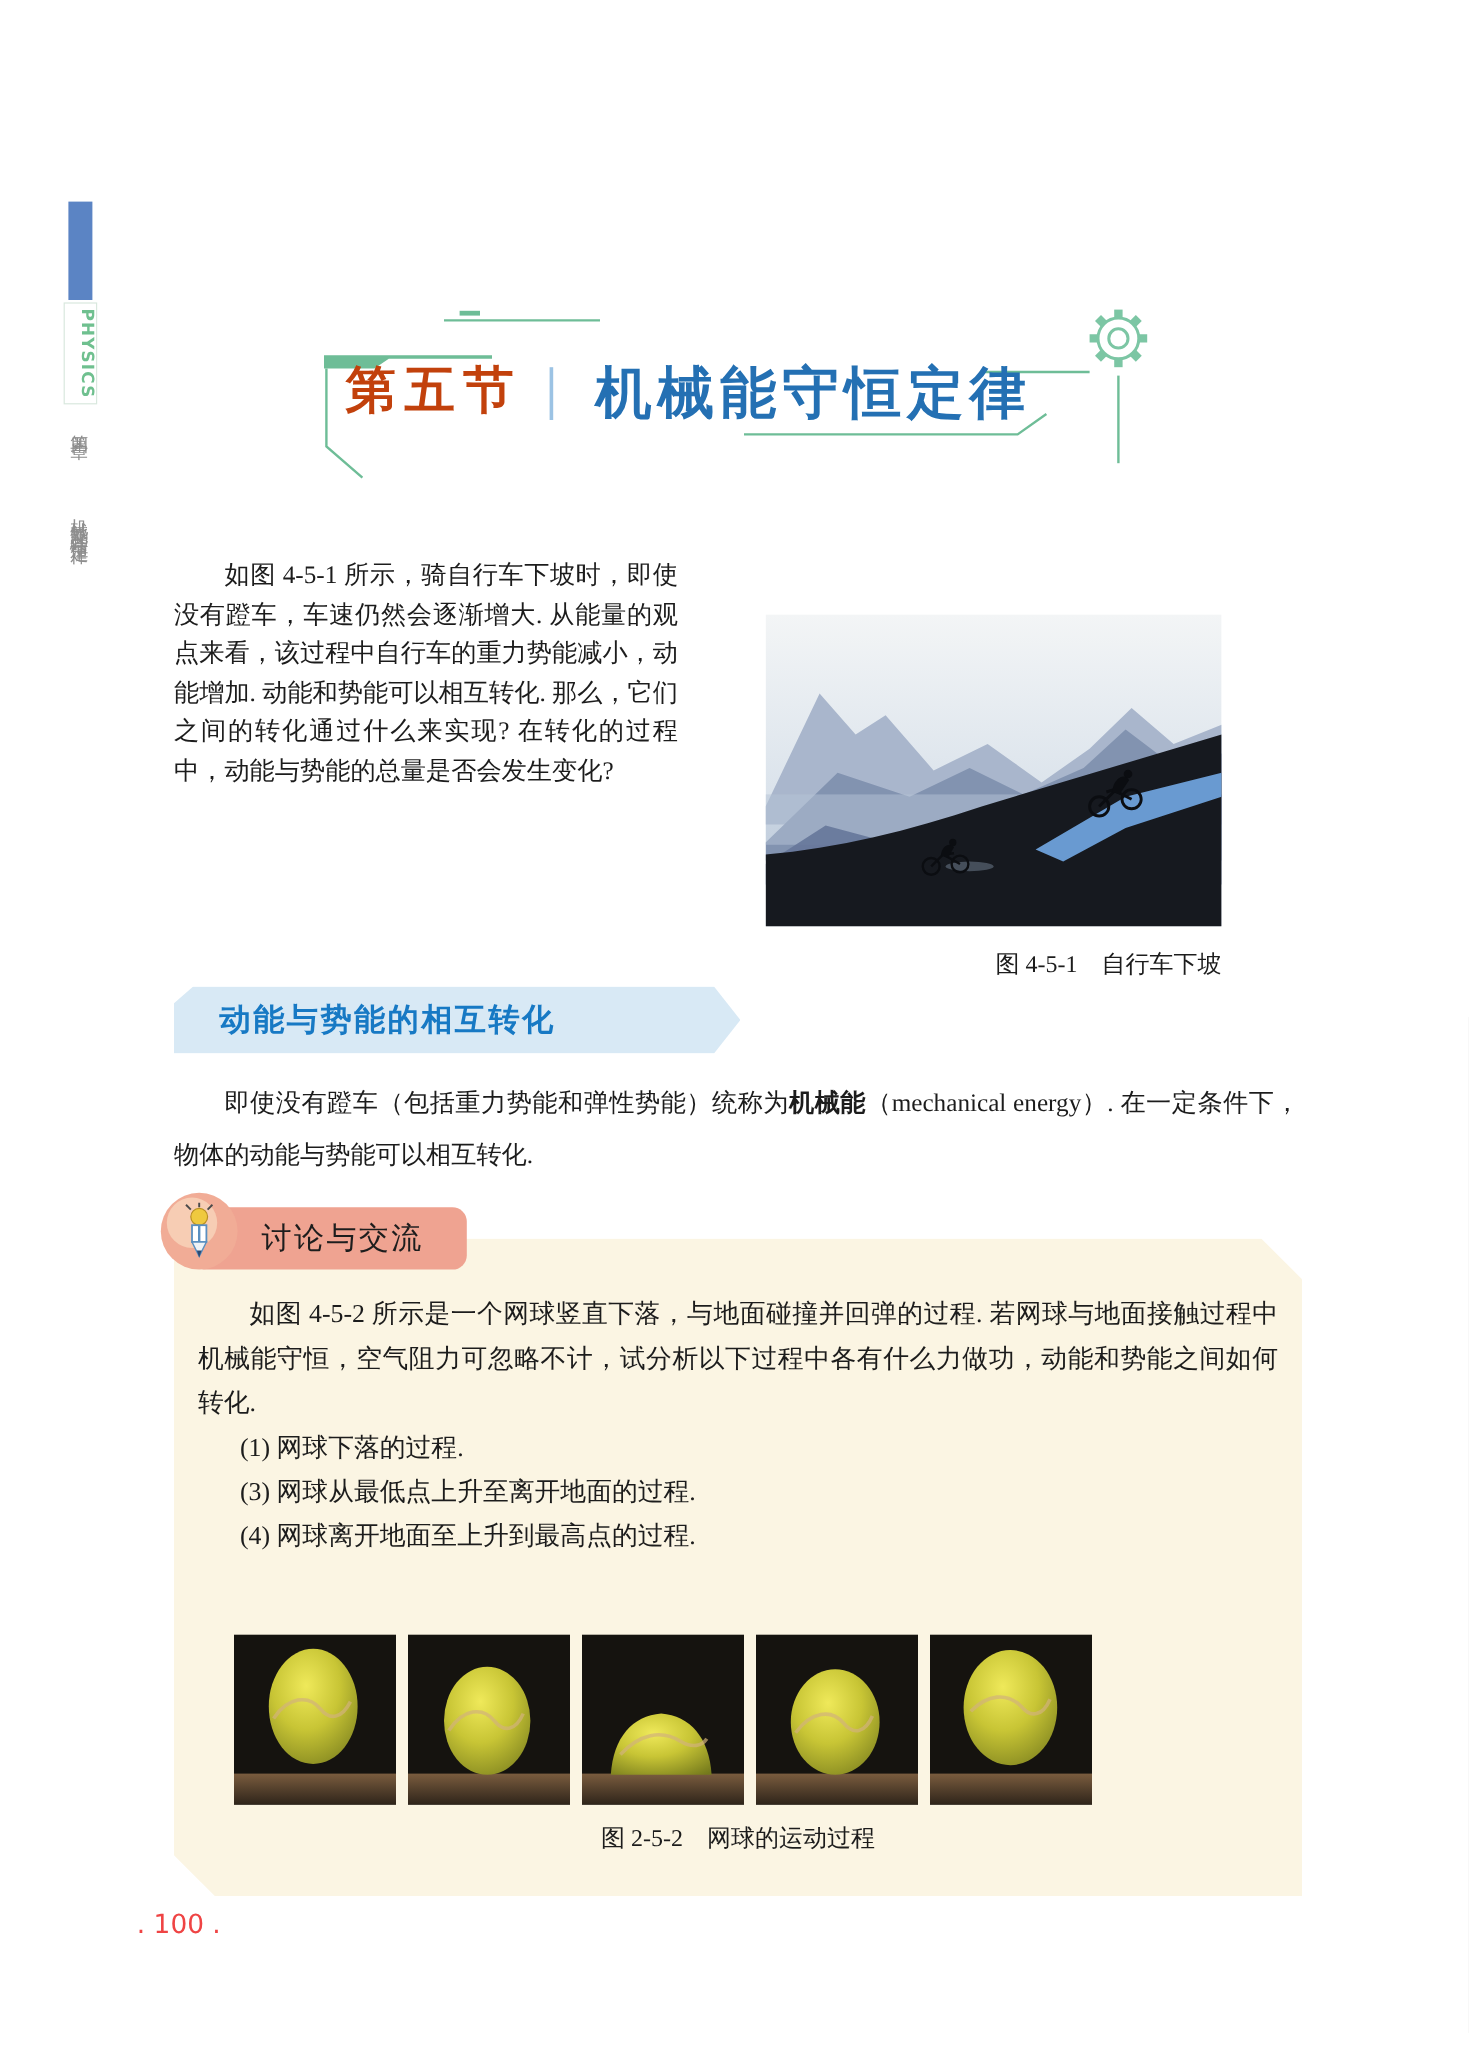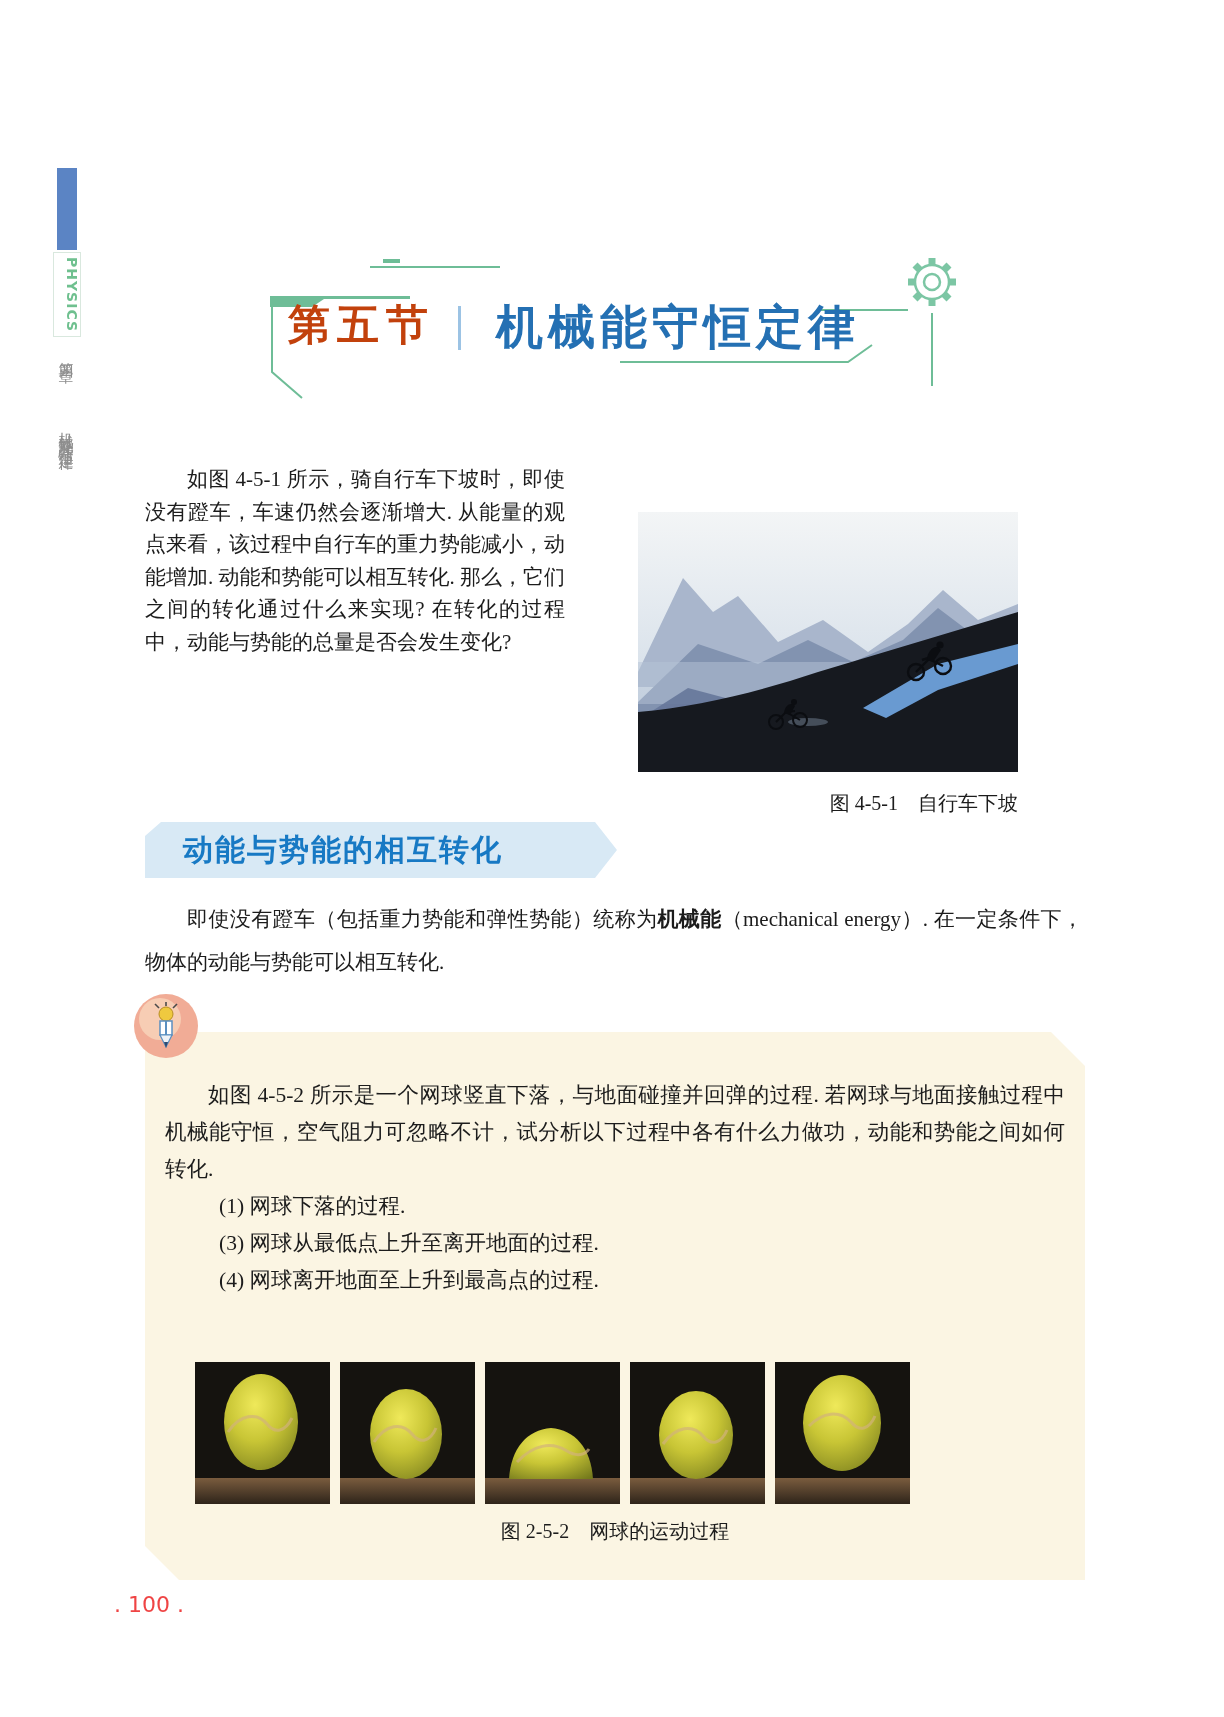--- a/index.html
+++ b/index.html
@@ -51,21 +51,21 @@
   }
   
   .banner{
     position:absolute;left:145px;top:822px;width:472px;height:56px;
     background:#d8e9f5;
     clip-path:polygon(16px 0,calc(100% - 22px) 0,100% 50%,calc(100% - 22px) 100%,0 100%,0 14px);
   }
   .banner span{
     display:block;padding-left:38px;line-height:56px;
     font-family:"DejaVu Sans","Liberation Sans",sans-serif;
-    font-size:30px;font-weight:bold;color:#1779c4;letter-spacing:2px;
+    font-size:26px;font-weight:bold;color:#1779c4;letter-spacing:2px;
   }
   
   .para2{
     position:absolute;left:145px;top:898px;width:938px;margin:0;
     font-size:21px;line-height:43px;text-align:justify;text-indent:2em;
   }
   
   .disc-box{
     position:absolute;left:145px;top:1032px;width:940px;height:548px;
     background:#fbf5e3;
@@ -84,21 +84,21 @@
   .disc-badge .inner{
     position:absolute;left:5px;top:4px;width:42px;height:42px;border-radius:50%;
     background:#f7cdb4;
   }
   .disc-badge svg{position:absolute;left:16px;top:8px;}
   .disc-content{
     position:absolute;left:165px;top:1077px;width:900px;
     font-size:21.5px;line-height:37px;
   }
   .disc-content .d-intro{margin:0;text-indent:2em;text-align:justify;}
-  .disc-content .d-item{margin-left:54px;}
+  .disc-content .d-item{margin-left:35px;}
   .frames{position:absolute;left:195px;top:1362px;width:715px;display:flex;gap:10px;}
   .frames svg{display:block;}
   .fig2-cap{
     position:absolute;left:145px;top:1518px;width:940px;
     font-size:20px;text-align:center;
   }
   
   .pagenum{
     position:absolute;left:114px;top:1592px;
     font-family:"DejaVu Sans","Liberation Sans",sans-serif;
@@ -199,20 +199,23 @@
   
   <div class="banner">
     <span>动能与势能的相互转化</span>
   </div>
 
   
   <p class="para2"><span>即使没有蹬车（包括重力势能和弹性势能）统称为</span><b>机械能</b><span>（mechanical energy）. 在一定条件下，物体的动能与势能可以相互转化.</span></p>
 
   
   <div class="disc-box"></div>
+  <div class="disc-tab">
+    <span>讨论与交流</span>
+  </div>
   <div class="disc-badge">
     <div class="inner"></div>
     <svg width="32" height="50" viewBox="0 0 32 50">
       <g stroke="#4a4a4a" stroke-width="1.6">
         <line x1="9" y1="6" x2="5" y2="2"></line>
           <line x1="16" y1="4" x2="16" y2="0"></line>
           <line x1="23" y1="6" x2="27" y2="2"></line>
       </g>
       <circle cx="16" cy="12" r="7" fill="#efc93f" stroke="#b98f23" stroke-width="1"></circle>
       <rect x="10" y="19" width="12" height="14" fill="#ffffff" stroke="#5a8fc0" stroke-width="1.5"></rect>

